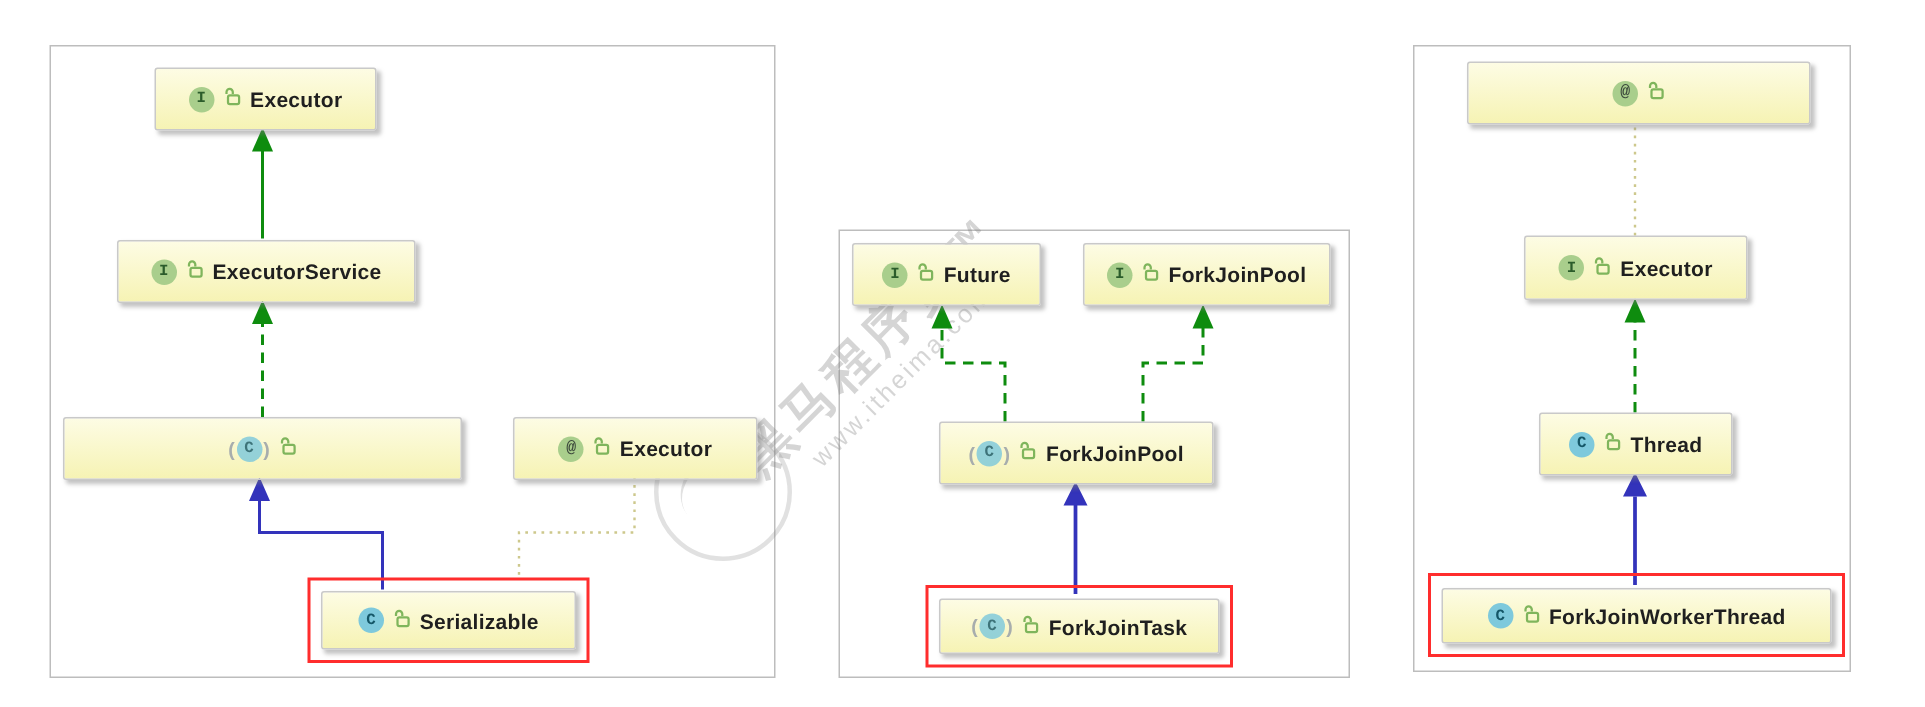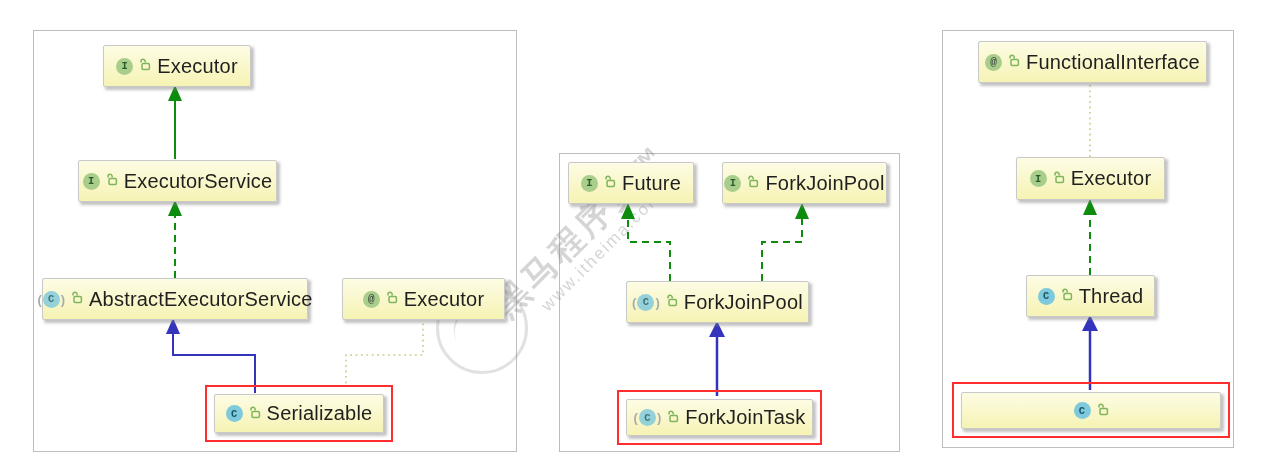--- a/index.html
+++ b/index.html
@@ -5,21 +5,21 @@
   html,body{margin:0;padding:0;background:#ffffff;}
   #stage{position:relative;width:1283px;height:471px;background:#ffffff;overflow:hidden;
          font-family:"Liberation Sans","DejaVu Sans",sans-serif;}
   .panel{position:absolute;background:#ffffff;border:1px solid #bdbdbd;}
   svg.wires{position:absolute;left:0;top:0;width:1283px;height:471px;pointer-events:none;}
   .node{position:absolute;display:flex;align-items:center;justify-content:center;gap:6px;
         background:linear-gradient(#fdfce4,#f6f3b4);
         border:1px solid #c9c9c9;border-radius:2px;
         box-shadow:2.5px 2.5px 3px rgba(120,120,120,.45);
         cursor:default;}
-  .node .label{font-size:20px;font-weight:400;color:#1f1f1f;letter-spacing:.2px;white-space:nowrap;}
+  .node .label{font-size:14px;font-weight:700;color:#1f1f1f;letter-spacing:.2px;white-space:nowrap;}
   .circle{display:inline-flex;align-items:center;justify-content:center;
           width:17px;height:17px;border-radius:50%;
           font-size:10.5px;font-weight:700;font-family:"Liberation Mono","DejaVu Sans Mono",monospace;}
   .circle.iface{background:#a9ce8c;color:#2b5c2b;}
   .circle.cls{background:#7ec9dc;color:#145667;}
   .circle.ann{background:#a9ce8c;color:#3d4a3d;font-size:11px;}
   .iconwrap{display:inline-flex;align-items:center;}
   .iconwrap.abstract::before{content:"(";color:#a7adad;font-weight:700;font-size:13px;margin-right:1px;}
   .iconwrap.abstract::after{content:")";color:#a7adad;font-weight:700;font-size:13px;margin-left:1px;}
   .iconwrap.abstract .circle{opacity:.82;}
@@ -104,21 +104,20 @@
   <div class="node" style="left:42px;top:278px;width:264px;height:40px;">
     <span class="iconwrap abstract">
       <span class="circle cls">C</span>
       </span>
     <span class="lock">
       <svg width="12" height="13" viewBox="0 0 12 13">
           <rect x="3" y="5.6" width="7.4" height="5.8" rx="1.2" fill="none" stroke="#7fb55c" stroke-width="1.5"></rect>
           <path d="M2 4.6 V3.4 a2.1 2.1 0 0 1 4.2 0 V4.6" fill="none" stroke="#7fb55c" stroke-width="1.5"></path>
         </svg>
       </span>
-    <span class="label">AbstractExecutorService</span>
   </div>
 
   <div class="node" style="left:342px;top:278px;width:161px;height:40px;">
     <span class="iconwrap">
       <span class="circle ann">@</span>
       </span>
     <span class="lock">
       <svg width="12" height="13" viewBox="0 0 12 13">
           <rect x="3" y="5.6" width="7.4" height="5.8" rx="1.2" fill="none" stroke="#7fb55c" stroke-width="1.5"></rect>
           <path d="M2 4.6 V3.4 a2.1 2.1 0 0 1 4.2 0 V4.6" fill="none" stroke="#7fb55c" stroke-width="1.5"></path>
@@ -199,21 +198,20 @@
   <div class="node" style="left:978px;top:41px;width:227px;height:40px;">
     <span class="iconwrap">
       <span class="circle ann">@</span>
       </span>
     <span class="lock">
       <svg width="12" height="13" viewBox="0 0 12 13">
           <rect x="3" y="5.6" width="7.4" height="5.8" rx="1.2" fill="none" stroke="#7fb55c" stroke-width="1.5"></rect>
           <path d="M2 4.6 V3.4 a2.1 2.1 0 0 1 4.2 0 V4.6" fill="none" stroke="#7fb55c" stroke-width="1.5"></path>
         </svg>
       </span>
-    <span class="label">FunctionalInterface</span>
   </div>
 
   <div class="node" style="left:1016px;top:157px;width:147px;height:41px;">
     <span class="iconwrap">
       <span class="circle iface">I</span>
       </span>
     <span class="lock">
       <svg width="12" height="13" viewBox="0 0 12 13">
           <rect x="3" y="5.6" width="7.4" height="5.8" rx="1.2" fill="none" stroke="#7fb55c" stroke-width="1.5"></rect>
           <path d="M2 4.6 V3.4 a2.1 2.1 0 0 1 4.2 0 V4.6" fill="none" stroke="#7fb55c" stroke-width="1.5"></path>
@@ -239,16 +237,17 @@
     <div class="node" style="left:7px;top:8px;width:258px;height:35px;">
       <span class="iconwrap">
         <span class="circle cls">C</span>
         </span>
       <span class="lock">
         <svg width="12" height="13" viewBox="0 0 12 13">
             <rect x="3" y="5.6" width="7.4" height="5.8" rx="1.2" fill="none" stroke="#7fb55c" stroke-width="1.5"></rect>
             <path d="M2 4.6 V3.4 a2.1 2.1 0 0 1 4.2 0 V4.6" fill="none" stroke="#7fb55c" stroke-width="1.5"></path>
           </svg>
         </span>
+      <span class="label">ForkJoinWorkerThread</span>
     </div>
   </div>
 
 </div>
 
 </body></html>

